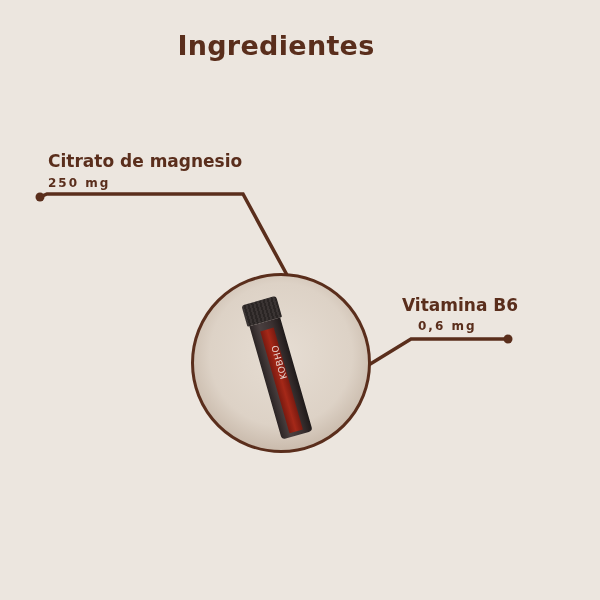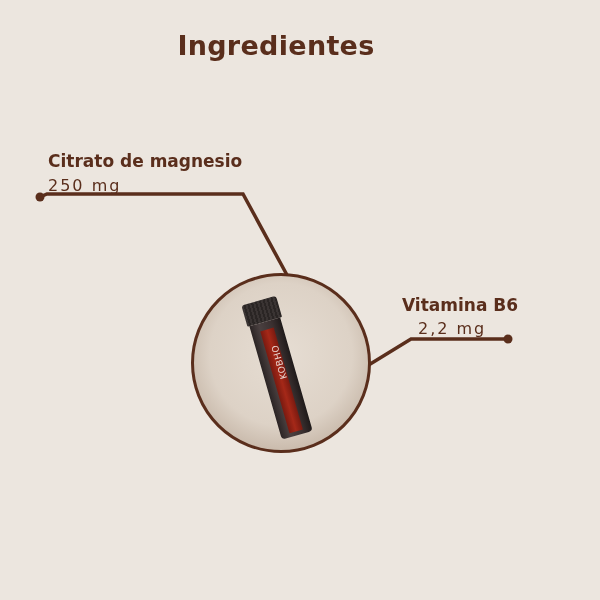--- a/index.html
+++ b/index.html
@@ -15,21 +15,21 @@
       position: absolute; top: 30px; left: 0; width: 552px;
       text-align: center;
       font-size: 27px; font-weight: bold; letter-spacing: 0.3px;
     }
     .label-name {
       position: absolute;
       font-size: 17px; font-weight: bold; white-space: nowrap;
     }
     .label-amount {
       position: absolute;
-      font-size: 16px; letter-spacing: 2px; white-space: nowrap;
+      font-size: 12px; letter-spacing: 2px; white-space: nowrap; font-weight: bold;
     }
     svg.lines { position: absolute; left: 0; top: 0; }
     .circle {
       position: absolute;
       left: 191px; top: 273px; width: 180px; height: 180px;
       border-radius: 50%;
       border: 3px solid #5A2E1C;
       box-sizing: border-box;
       background: radial-gradient(circle at 50% 45%, #E6DDD3 0%, #DDD2C6 55%, #BFAE9E 85%, #8A7260 100%);
       overflow: hidden;
@@ -62,21 +62,21 @@
   </style>
 </head>
 <body>
 
 <div class="title">Ingredientes</div>
 
 <div class="label-name" style="left:48px; top:151px;text-align:right;">Citrato de magnesio</div>
 <div class="label-amount" style="left:48px; top:176px;">250 mg</div>
 
 <div class="label-name" style="left:402px; top:295px;">Vitamina B6</div>
-<div class="label-amount" style="left:418px; top:319px;">2,2 mg</div>
+<div class="label-amount" style="left:418px; top:319px;">0,6 mg</div>
 
 <svg class="lines" width="600" height="600">
   <g>
     <polyline points="40,197 47,194 243,194 287,275" fill="none" stroke="#5A2E1C" stroke-width="3.5" stroke-linejoin="miter"></polyline>
     <circle cx="40" cy="197" r="4.5" fill="#5A2E1C"></circle>
   </g>
   <g>
     <polyline points="508,339 411,339 367,366" fill="none" stroke="#5A2E1C" stroke-width="3.5" stroke-linejoin="miter"></polyline>
     <circle cx="508" cy="339" r="4.5" fill="#5A2E1C"></circle>
   </g>

